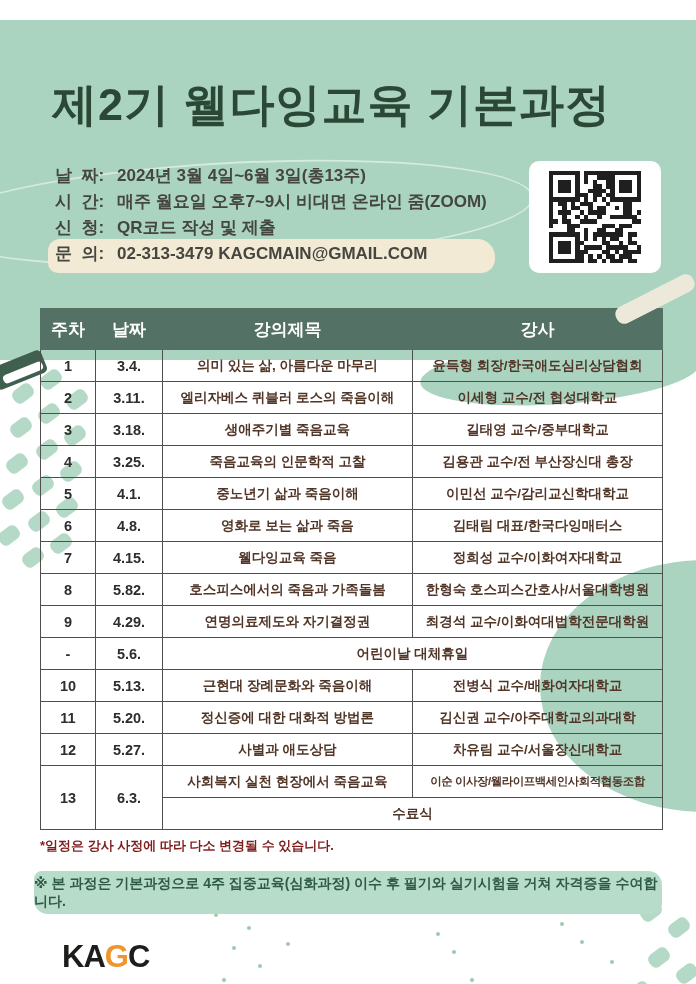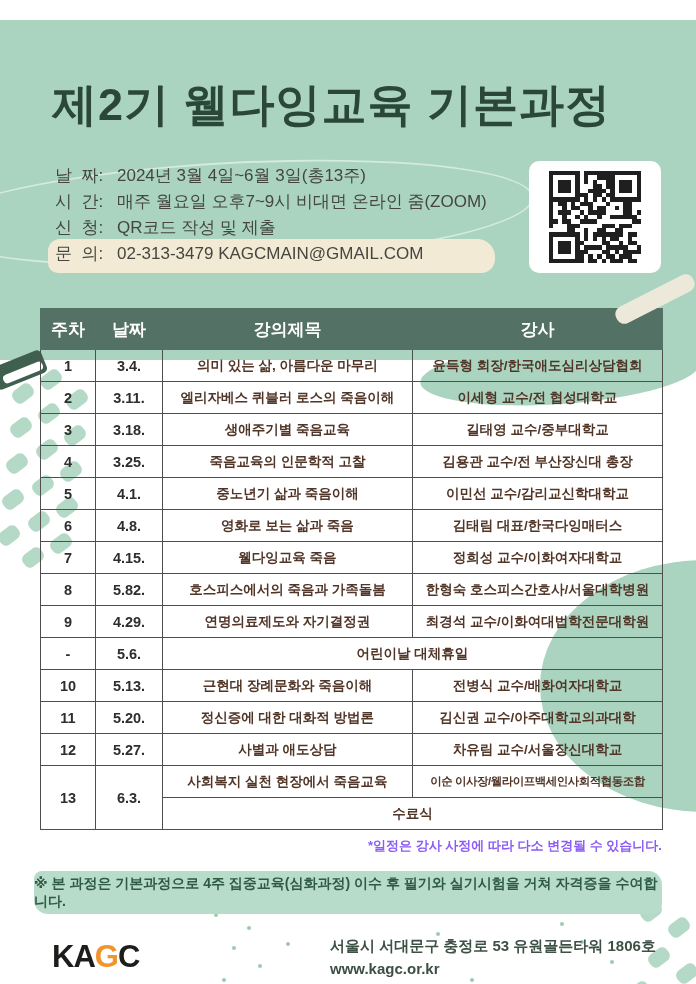--- a/index.html
+++ b/index.html
@@ -15,46 +15,46 @@
   .ellipse-outline{position:absolute;left:-70px;top:142px;width:600px;height:98px;border:2px solid rgba(255,255,255,0.5);border-radius:50%;transform:rotate(-3deg);z-index:2;}
   .cream-band{position:absolute;left:48px;top:219px;width:447px;height:34px;background:#f3ead6;border-radius:12px 18px 14px 10px;z-index:2;}
   .dark-wedge{position:absolute;left:-8px;top:338px;width:54px;height:24px;background:#40604f;border-radius:5px;transform:rotate(-22deg);z-index:1;}
   .wedge-slash{position:absolute;left:2px;top:348px;width:42px;height:9px;background:#ffffff;border-radius:4px;transform:rotate(-22deg);z-index:1;}
   .header-slash{position:absolute;left:612px;top:270px;width:86px;height:18px;background:#ece9da;border-radius:8px;transform:rotate(-27deg);z-index:4;}
 
   
   .title{position:absolute;left:52px;top:55px;width:600px;z-index:3;
          font-size:45px;font-weight:900;letter-spacing:1px;color:#2b4836;}
   .info{position:absolute;left:55px;top:143px;z-index:3;}
-  .info-line{height:26px;line-height:26px;font-size:17px;font-weight:400;color:#45463f;white-space:pre;}
+  .info-line{height:26px;line-height:26px;font-size:17px;font-weight:700;color:#45463f;white-space:pre;}
   .info-label{display:inline-block;min-width:62px;}
 
   
   .qr-box{position:absolute;left:529px;top:141px;width:132px;height:112px;background:#ffffff;border-radius:10px;z-index:3;}
   .qr-box svg{position:absolute;left:20px;top:10px;}
 
   
   table#schedule{position:absolute;left:40px;top:288px;width:622px;z-index:3;
                  border-collapse:collapse;table-layout:fixed;border:1.5px solid #4f4f4f;}
   #schedule th{background:#547165;color:#ffffff;font-size:17px;font-weight:800;height:40px;border:1px solid #547165;padding:0;}
   #schedule td{border:1px solid #4f4f4f;height:31px;padding:0 2px;text-align:center;font-weight:700;background:transparent;overflow:hidden;white-space:nowrap;}
   .c-week,.c-date{color:#2e2e2e;font-size:14.5px;}
   .c-title,.c-lect,.c-merged{color:#513527;font-size:13.5px;}
   .c-lect.tight{font-size:11.5px;letter-spacing:-0.5px;}
   tr.tinted td{background:#aad4c0;}
-  .footnote{position:absolute;left:40px;top:817px;width:622px;text-align:right;z-index:3;
-            font-size:13px;font-weight:700;color:#8b5cf6;}
+  .footnote{position:absolute;left:40px;top:817px;width:622px;z-index:3;
+            font-size:13px;font-weight:700;color:#7f1d1d;}
 
   
   .notice-band{position:absolute;left:34px;top:851px;width:628px;height:43px;background:#b7dcc9;
                border-radius:8px 14px 10px 14px;z-index:3;display:flex;align-items:center;justify-content:flex-end;}
   .notice-text{font-size:14px;font-weight:800;color:#2f5a44;}
 
   
-  .footer-logo{position:absolute;left:52px;top:920px;z-index:3;display:flex;align-items:flex-start;justify-content:flex-end;}
+  .footer-logo{position:absolute;left:62px;top:920px;z-index:3;display:flex;align-items:flex-start;justify-content:flex-end;}
   .logo-word{font-size:31px;font-weight:900;letter-spacing:-1px;color:#1d1d1b;line-height:34px;}
   .logo-word .g{color:#f0952d;}
   .org-block{margin-left:8px;margin-top:1px;}
   .org-kr{font-size:17px;font-weight:800;color:#151515;line-height:19px;}
   .org-en{font-size:8.5px;font-weight:400;color:#9a9a9a;letter-spacing:0.2px;line-height:12px;}
   .footer-address{position:absolute;left:330px;top:914px;z-index:3;font-size:15px;font-weight:700;color:#3d5044;line-height:23px;}
 </style>
 </head>
 <body>
 
@@ -482,18 +482,14 @@
   </table>
   <div class="footnote">*일정은 강사 사정에 따라 다소 변경될 수 있습니다.</div>
 
   <div class="notice-band">
     <span class="notice-text">※ 본 과정은 기본과정으로 4주 집중교육(심화과정) 이수 후 필기와 실기시험을 거쳐 자격증을 수여합니다.</span>
   </div>
 
   <div class="footer-logo">
     <div class="logo-word"><span>KA</span><span class="g">G</span><span>C</span></div>
   </div>
-  <div class="footer-address">
-    <div>서울시 서대문구 충정로 53 유원골든타워 1806호</div>
-    <div>www.kagc.or.kr</div>
-  </div>
 
 </div>
 
 </body></html>

